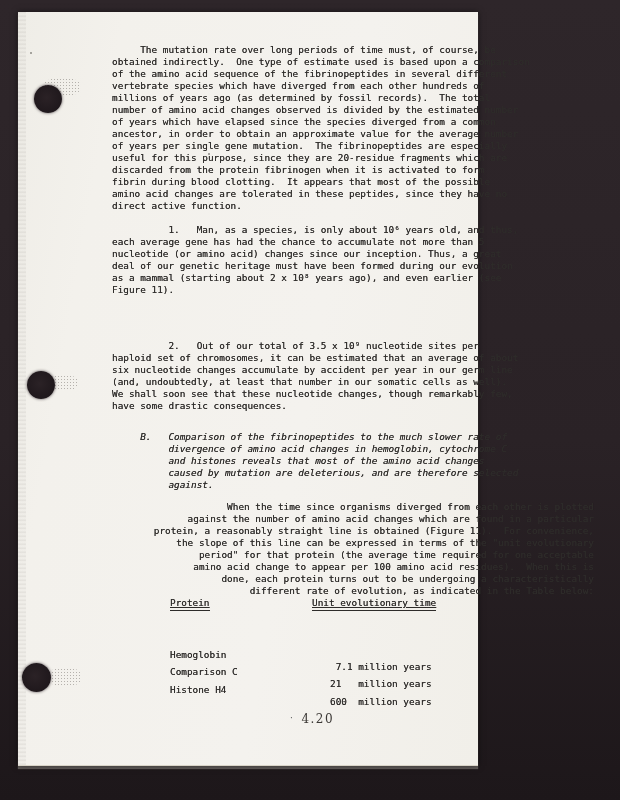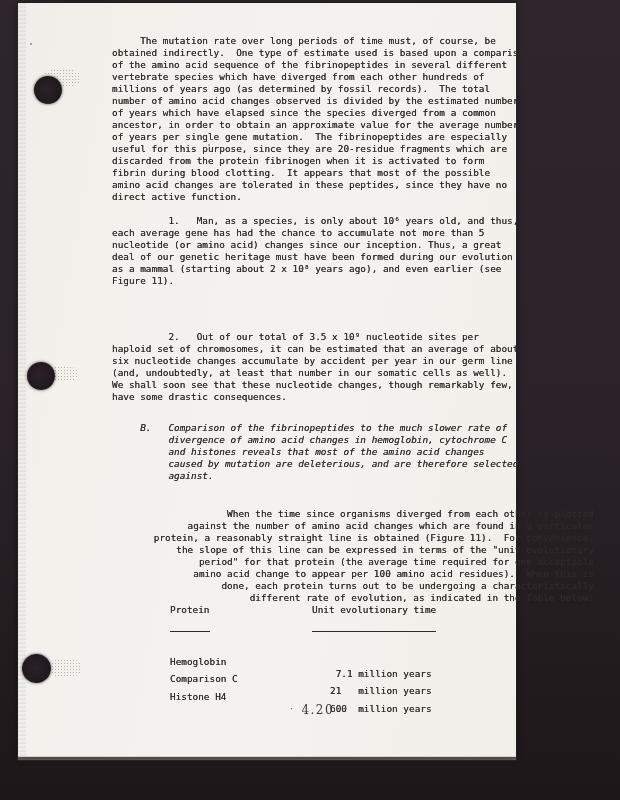--- a/index.html
+++ b/index.html
@@ -2,21 +2,21 @@
 <html><head>
 <meta charset="utf-8">
 <style>
   html,body{margin:0;padding:0;}
   body{
     width:620px;height:800px;overflow:hidden;position:relative;
     background:linear-gradient(180deg,#2e262a 0%, #2a2226 55%, #1d171a 100%);
     font-family:"DejaVu Sans Mono","Liberation Mono",monospace;
   }
   .paper{
-    position:absolute;left:18px;top:3px;width:498px;height:753px;
+    position:absolute;left:18px;top:12px;width:460px;height:753px;
     background:linear-gradient(100deg,#efede7 0%, #f3f1ec 18%, #f4f2ee 60%, #f1efe9 100%);
     box-shadow:0 0 6px rgba(0,0,0,0.55), 0 3px 1px rgba(230,225,214,0.35);
     border-bottom:1px solid #d9d4c8;
   }
   .binding-strip{
     position:absolute;left:0;top:0;width:8px;height:100%;
     background-image:repeating-linear-gradient(180deg, rgba(90,85,80,0.35) 0px, rgba(90,85,80,0.0) 2px, rgba(90,85,80,0.25) 4px);
     opacity:0.35;
   }
   .smudge{
@@ -33,25 +33,25 @@
   .speck{position:absolute;background:#8d8a84;border-radius:50%;}
   .textcol{
     position:absolute;left:94px;top:32px;width:482px;
     font-size:9.4px;line-height:12px;color:#2e2c2a;
     text-shadow:0 0 0.5px rgba(46,44,42,0.85);
   }
   .typeblock{white-space:pre;}
   .mb-para{margin-bottom:12px;}
   .mb-item1{margin-bottom:8px;}
   .mb-item2{margin-bottom:19px;margin-top:44px;}
-  .mb-b{margin-bottom:26px;}
+  .mb-b{margin-bottom:10px;}
   .mb-p3{text-align:right;}
   .italic{font-style:italic;}
   .evo-table{position:relative;height:100px;}
-  .evo-table .hdr{position:absolute;top:0;border-bottom:1px solid #2e2c2a;padding-bottom:15px;white-space:pre;}
+  .evo-table .hdr{position:absolute;top:0;border-bottom:1px solid #2e2c2a;padding-bottom:1px;white-space:pre;text-decoration:underline;}
   .hdr-protein{left:58px;}
   .hdr-time{left:200px;}
   .evo-row{position:absolute;white-space:pre;}
   .evo-row .protein{position:absolute;left:58px;white-space:pre;}
   .evo-row .time{position:absolute;left:218px;white-space:pre;}
   .row-0{top:22px;} .row-1{top:40px;} .row-2{top:57px;} .row-3{top:75px;text-align:right;}
   .footer-num{
     position:absolute;left:272px;top:700px;
     font-family:"DejaVu Serif","Liberation Serif",serif;
     font-size:12px;color:#3b3835;letter-spacing:1.5px;

